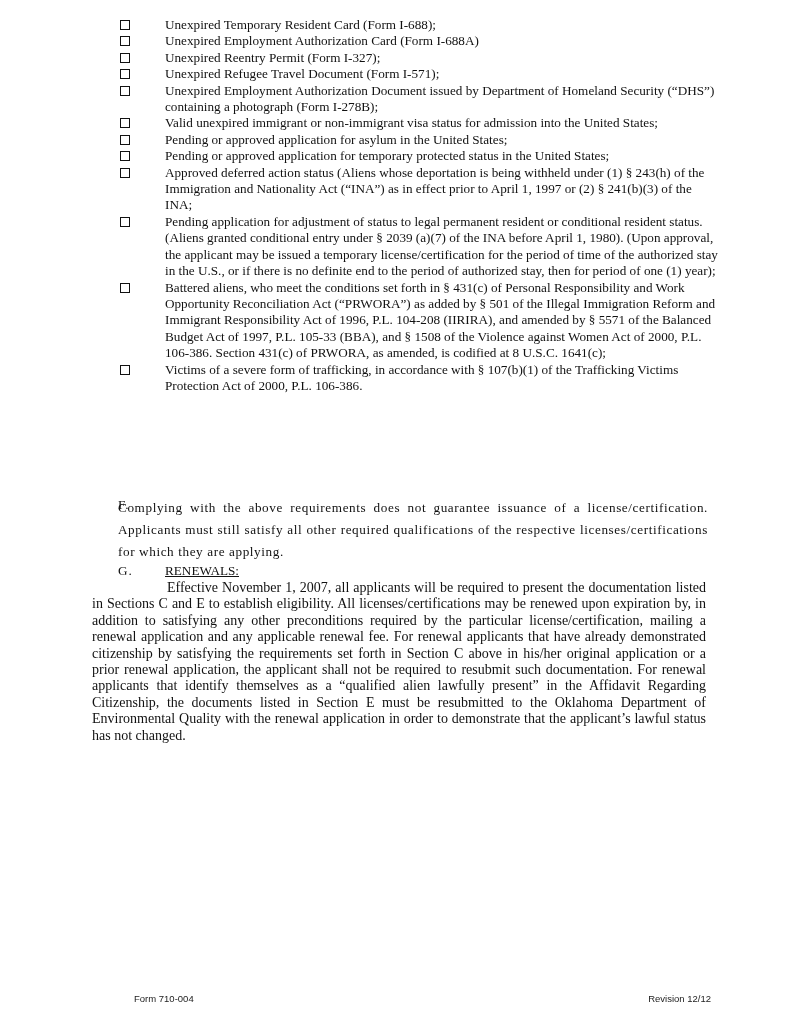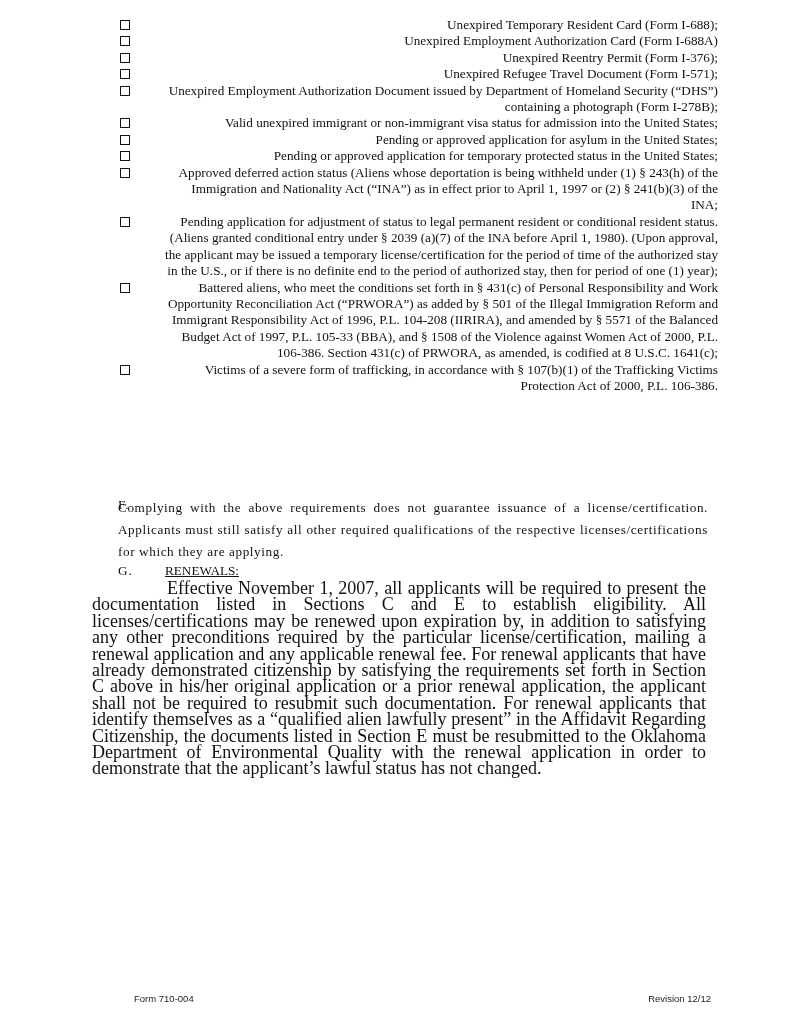--- a/index.html
+++ b/index.html
@@ -1,43 +1,43 @@
 <!DOCTYPE html>
 <html><head>
 <meta charset="utf-8">
 <style>
   html, body { margin:0; padding:0; background:#fff; }
   body { width:800px; height:1035px; position:relative; overflow:hidden;
          font-family:"Liberation Serif", "DejaVu Serif", serif; color:#111; }
   .page { position:absolute; left:0; top:0; width:800px; height:1035px; }
   .checklist { position:absolute; left:118px; top:17px; width:600px; }
-  .item { position:relative; padding-left:47px; font-size:13.2px; line-height:16.4px;text-align:right; }
+  .item { position:relative; padding-left:47px; font-size:13.2px; line-height:16.4px; }
   .box { position:absolute; left:2px; top:3px; width:8px; height:8px; border:1.6px solid #111; }
   .section { position:absolute; left:118px; width:590px; font-size:13.2px; }
   .sec-letter { position:absolute; left:0; top:0; letter-spacing:1px; }
   .sec-body { text-align:justify; letter-spacing:0.6px; line-height:22px; }
   #secF { top:497px; }
   #secG { top:563px; }
   .g-head { margin-left:47px; text-decoration:underline; line-height:16.8px;font-family:Liberation Serif, serif; }
-  .g-para { position:absolute; left:92px; top:580px; width:614px; font-size:18px;
+  .g-para { position:absolute; left:92px; top:580px; width:614px; font-size:14px;
             line-height:16.4px; text-align:justify; text-indent:75px; }
   .footer { position:absolute; top:993px; font-family:"Liberation Sans", sans-serif;
             font-size:9.5px; color:#222; }
   #foot-left { left:92px;padding-left:42px; }
   #foot-right { right:89px; }
 </style>
 </head>
 <body>
 
 <div class="page">
 
   <div class="checklist">
     <div class="item"><span class="box"></span><span>Unexpired Temporary Resident Card (Form I-688);</span></div>
     <div class="item"><span class="box"></span><span>Unexpired Employment Authorization Card (Form I-688A)</span></div>
-    <div class="item"><span class="box"></span><span>Unexpired Reentry Permit (Form I-376);</span></div>
+    <div class="item"><span class="box"></span><span>Unexpired Reentry Permit (Form I-327);</span></div>
     <div class="item"><span class="box"></span><span>Unexpired Refugee Travel Document (Form I-571);</span></div>
     <div class="item"><span class="box"></span><span>Unexpired Employment Authorization Document issued by Department of Homeland Security (“DHS”) containing a photograph (Form I-278B);</span></div>
     <div class="item"><span class="box"></span><span>Valid unexpired immigrant or non-immigrant visa status for admission into the United States;</span></div>
     <div class="item"><span class="box"></span><span>Pending or approved application for asylum in the United States;</span></div>
     <div class="item"><span class="box"></span><span>Pending or approved application for temporary protected status in the United States;</span></div>
     <div class="item"><span class="box"></span><span>Approved deferred action status (Aliens whose deportation is being withheld under (1) § 243(h) of the Immigration and Nationality Act (“INA”) as in effect prior to April 1, 1997 or (2) § 241(b)(3) of the INA;</span></div>
     <div class="item"><span class="box"></span><span>Pending application for adjustment of status to legal permanent resident or conditional resident status. (Aliens granted conditional entry under § 2039 (a)(7) of the INA before April 1, 1980). (Upon approval, the applicant may be issued a temporary license/certification for the period of time of the authorized stay in the U.S., or if there is no definite end to the period of authorized stay, then for period of one (1) year);</span></div>
     <div class="item"><span class="box"></span></div>
     <div class="item"><span class="box"></span><span>Battered aliens, who meet the conditions set forth in § 431(c) of Personal Responsibility and Work Opportunity Reconciliation Act (“PRWORA”) as added by § 501 of the Illegal Immigration Reform and Immigrant Responsibility Act of 1996, P.L. 104-208 (IIRIRA), and amended by § 5571 of the Balanced Budget Act of 1997, P.L. 105-33 (BBA), and § 1508 of the Violence against Women Act of 2000, P.L. 106-386. Section 431(c) of PRWORA, as amended, is codified at 8 U.S.C. 1641(c);</span></div>
     <div class="item"><span class="box"></span><span>Victims of a severe form of trafficking, in accordance with § 107(b)(1) of the Trafficking Victims Protection Act of 2000, P.L. 106-386.</span></div>

